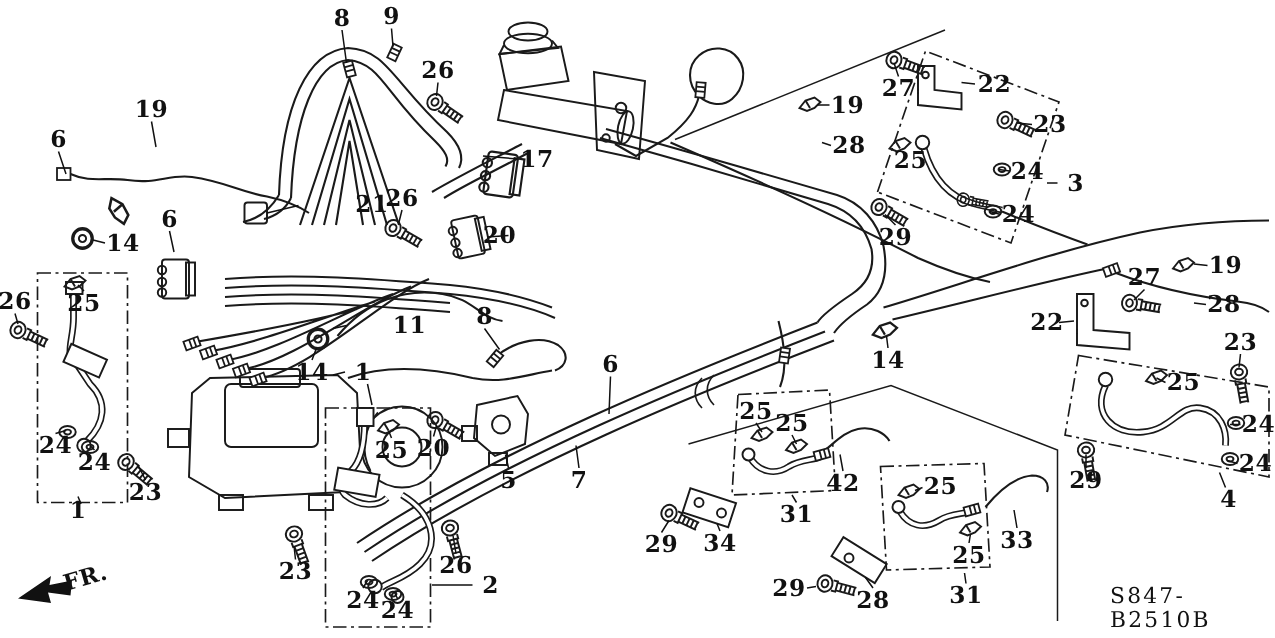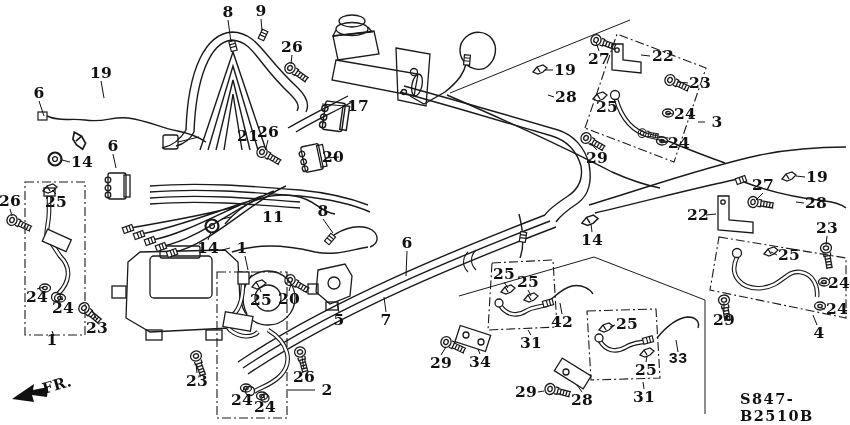--- a/index.html
+++ b/index.html
@@ -1,21 +1,21 @@
 <!DOCTYPE html>
 <html><head>
 <meta charset="utf-8">
 <style>
   html,body{margin:0;padding:0;background:#fff;}
   .stage{position:relative;width:850px;height:425px;background:#fff;overflow:hidden;
          font-family:"DejaVu Serif", serif;}
   svg.art{position:absolute;left:0;top:0;}
   .callout{position:absolute;transform:translate(-50%,-50%);font-size:15.5px;
            font-weight:700;color:#111;letter-spacing:.3px;white-space:nowrap;line-height:1;}
-  .part-code{position:absolute;left:740px;top:390px;font-size:14.5px;font-weight:700;
+  .part-code{position:absolute;left:740px;top:390px;font-size:14.5px;font-weight:400;
              color:#111;letter-spacing:1.5px;}
   .fr{position:absolute;left:42px;top:376px;font-size:15px;font-weight:700;color:#111;
       transform:rotate(-16deg);letter-spacing:.5px;}
 </style>
 </head>
 <body>
 
 <div class="stage">
 
 <svg class="art" width="850" height="425" viewBox="0 0 850 425">
@@ -321,20 +321,20 @@
       <div class="callout" style="left: 441px; top: 363px;">29</div>
       <div class="callout" style="left: 480px; top: 362px;">34</div>
       <div class="callout" style="left: 504px; top: 274px;">25</div>
       <div class="callout" style="left: 528px; top: 282px;">25</div>
       <div class="callout" style="left: 531px; top: 343px;">31</div>
       <div class="callout" style="left: 562px; top: 322px;">42</div>
       <div class="callout" style="left: 526px; top: 392px;">29</div>
       <div class="callout" style="left: 627px; top: 324px;">25</div>
       <div class="callout" style="left: 646px; top: 370px;">25</div>
       <div class="callout" style="left: 644px; top: 397px;">31</div>
-      <div class="callout" style="left: 678px; top: 360px; font-family: Liberation Mono, monospace;">33</div>
+      <div class="callout" style="left: 678px; top: 360px;">33</div>
       <div class="callout" style="left: 582px; top: 400px;">28</div>
     </div>
 
 <div class="part-code">S847-B2510B</div>
 <div class="fr">FR.</div>
 
 </div>
 
 </body></html>

